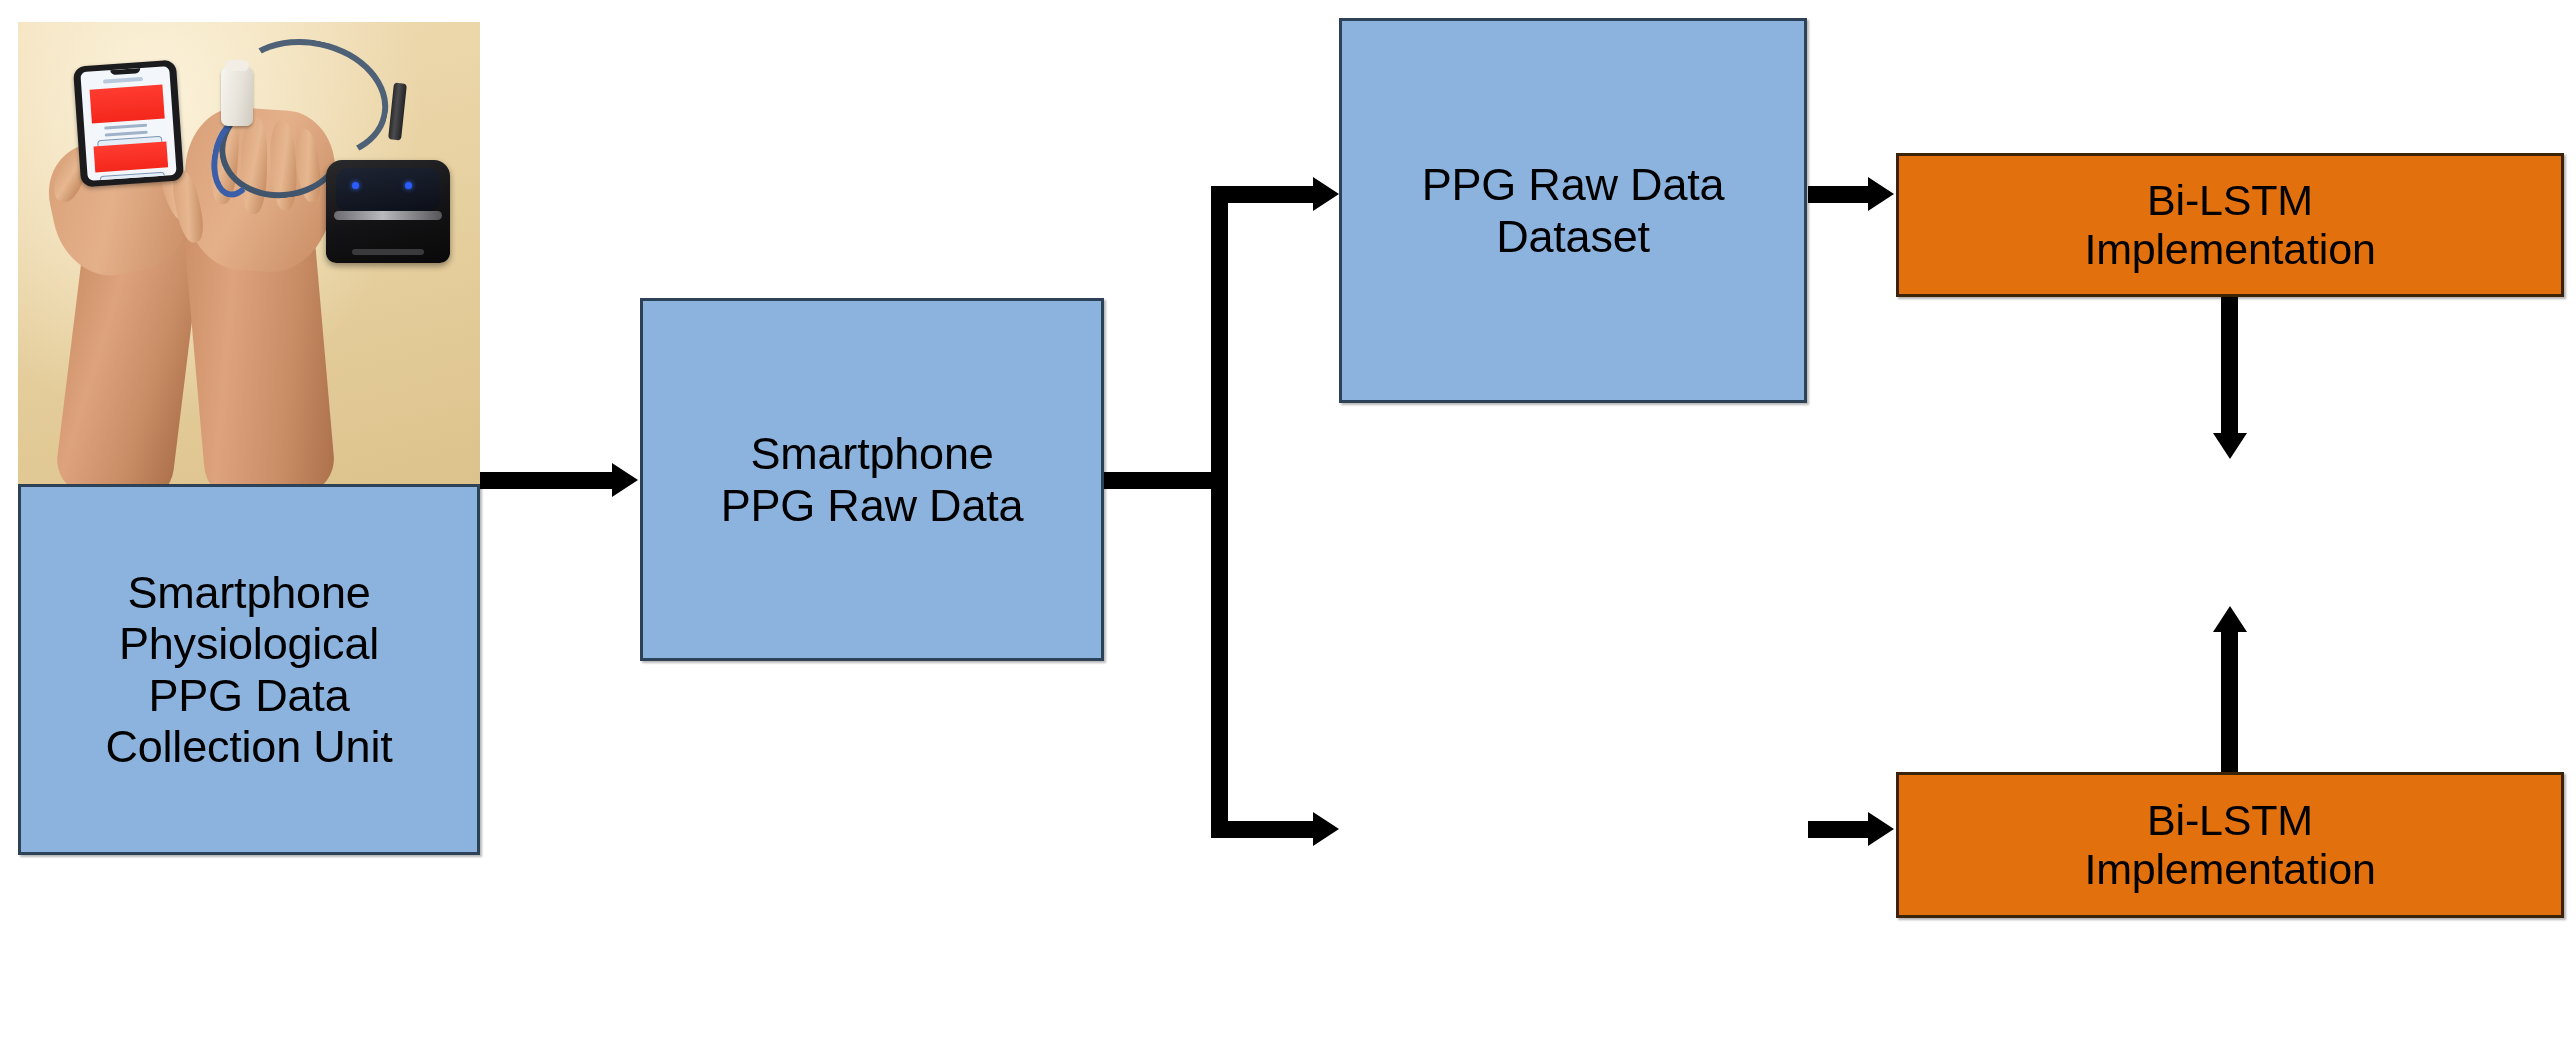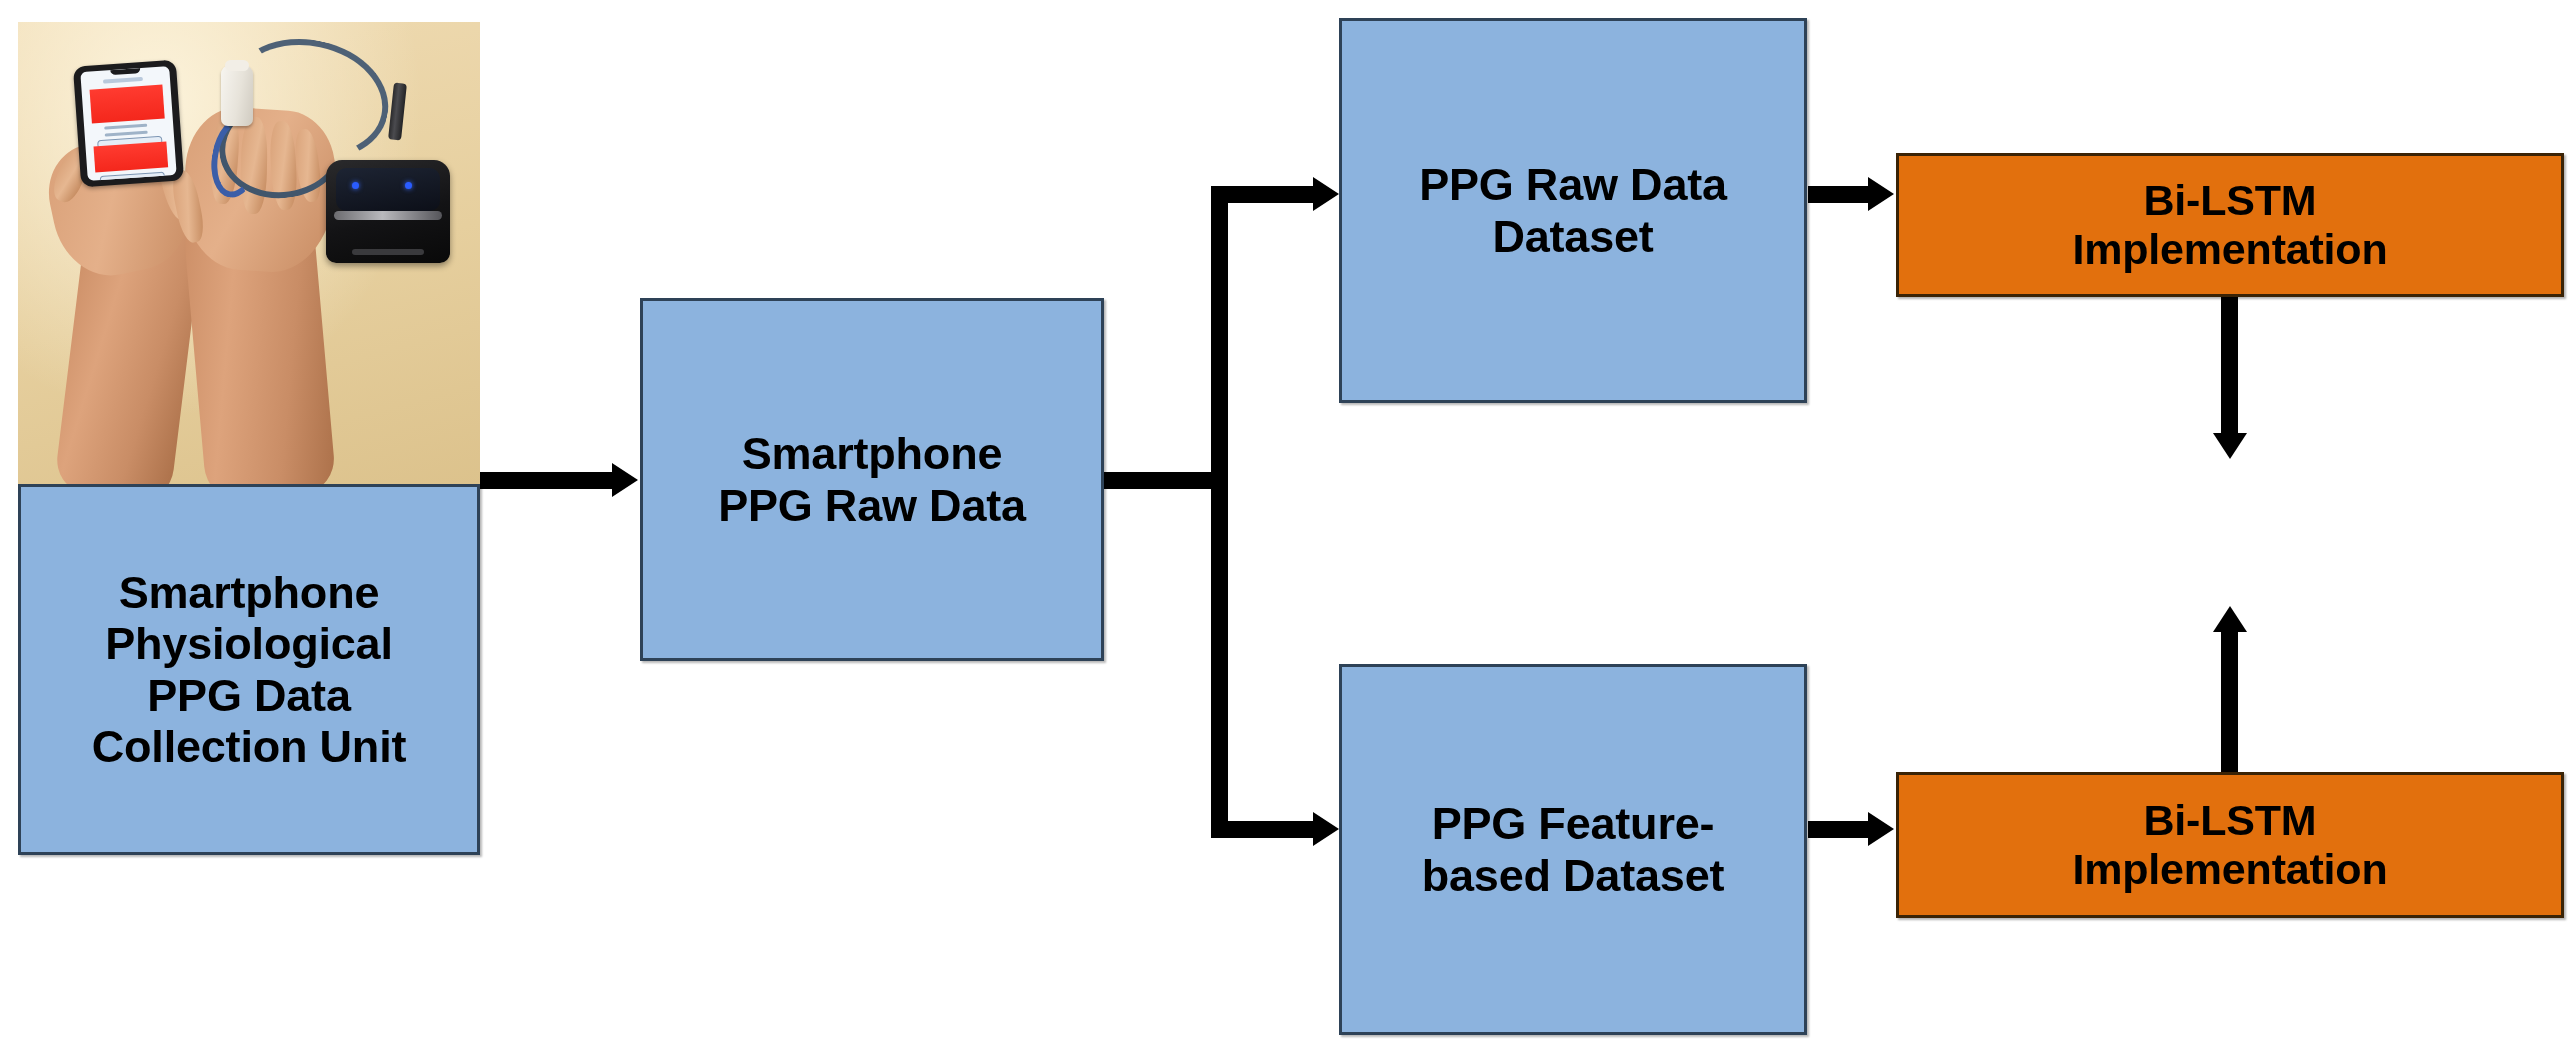--- a/index.html
+++ b/index.html
@@ -19,21 +19,21 @@
   }
 
   
   .node {
     position: absolute;
     box-sizing: border-box;
     display: flex;
     align-items: center;
     justify-content: center;
     text-align: center;
-    font-weight: bold;
+    font-weight: normal;
     color: #000000;
     line-height: 1.14;
     letter-spacing: -0.2px;
     white-space: pre-line;
   }
   .node.blue {
     background: #8CB3DE;
     border: 3px solid #2E4257;
     box-shadow: 2px 2px 2px rgba(0,0,0,0.28);
   }
@@ -285,22 +285,20 @@
   <div class="node orange" style="left:1896px; top:153px; width:668px; height:144px; font-size:43px;">Bi-LSTM
 Implementation</div>
 
   <div class="vline" style="left:2221px; top:297px; width:17px; height:138px;"></div>
   <div class="arrowhead down" style="left:2213px; top:433px;"></div>
 
 
   <div class="vline" style="left:2221px; top:632px; width:17px; height:140px;"></div>
   <div class="arrowhead up" style="left:2213px; top:606px;"></div>
 
-  <div class="node blue" style="left:1339px; top:664px; width:468px; height:371px; font-size:45px;">PPG Feature-
-based Dataset</div>
 
   <div class="hline" style="left:1808px; top:821px; width:63px; height:17px;"></div>
   <div class="arrowhead right" style="left:1868px; top:812px;"></div>
 
   <div class="node orange" style="left:1896px; top:772px; width:668px; height:146px; font-size:43px;">Bi-LSTM
 Implementation</div>
 
 </div>
 
 

